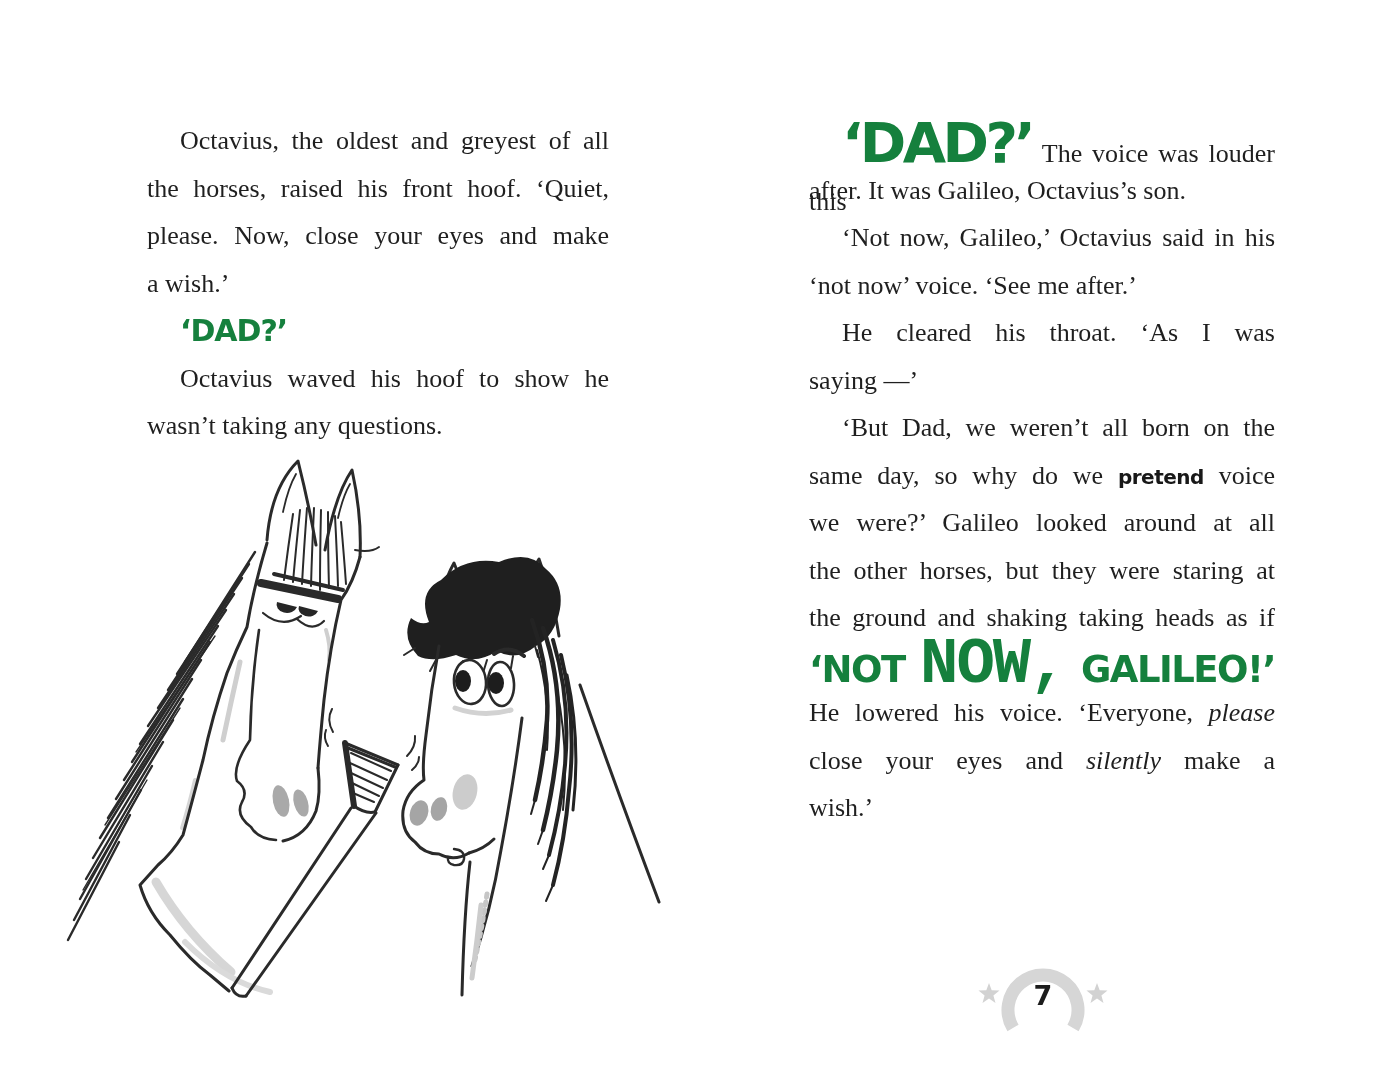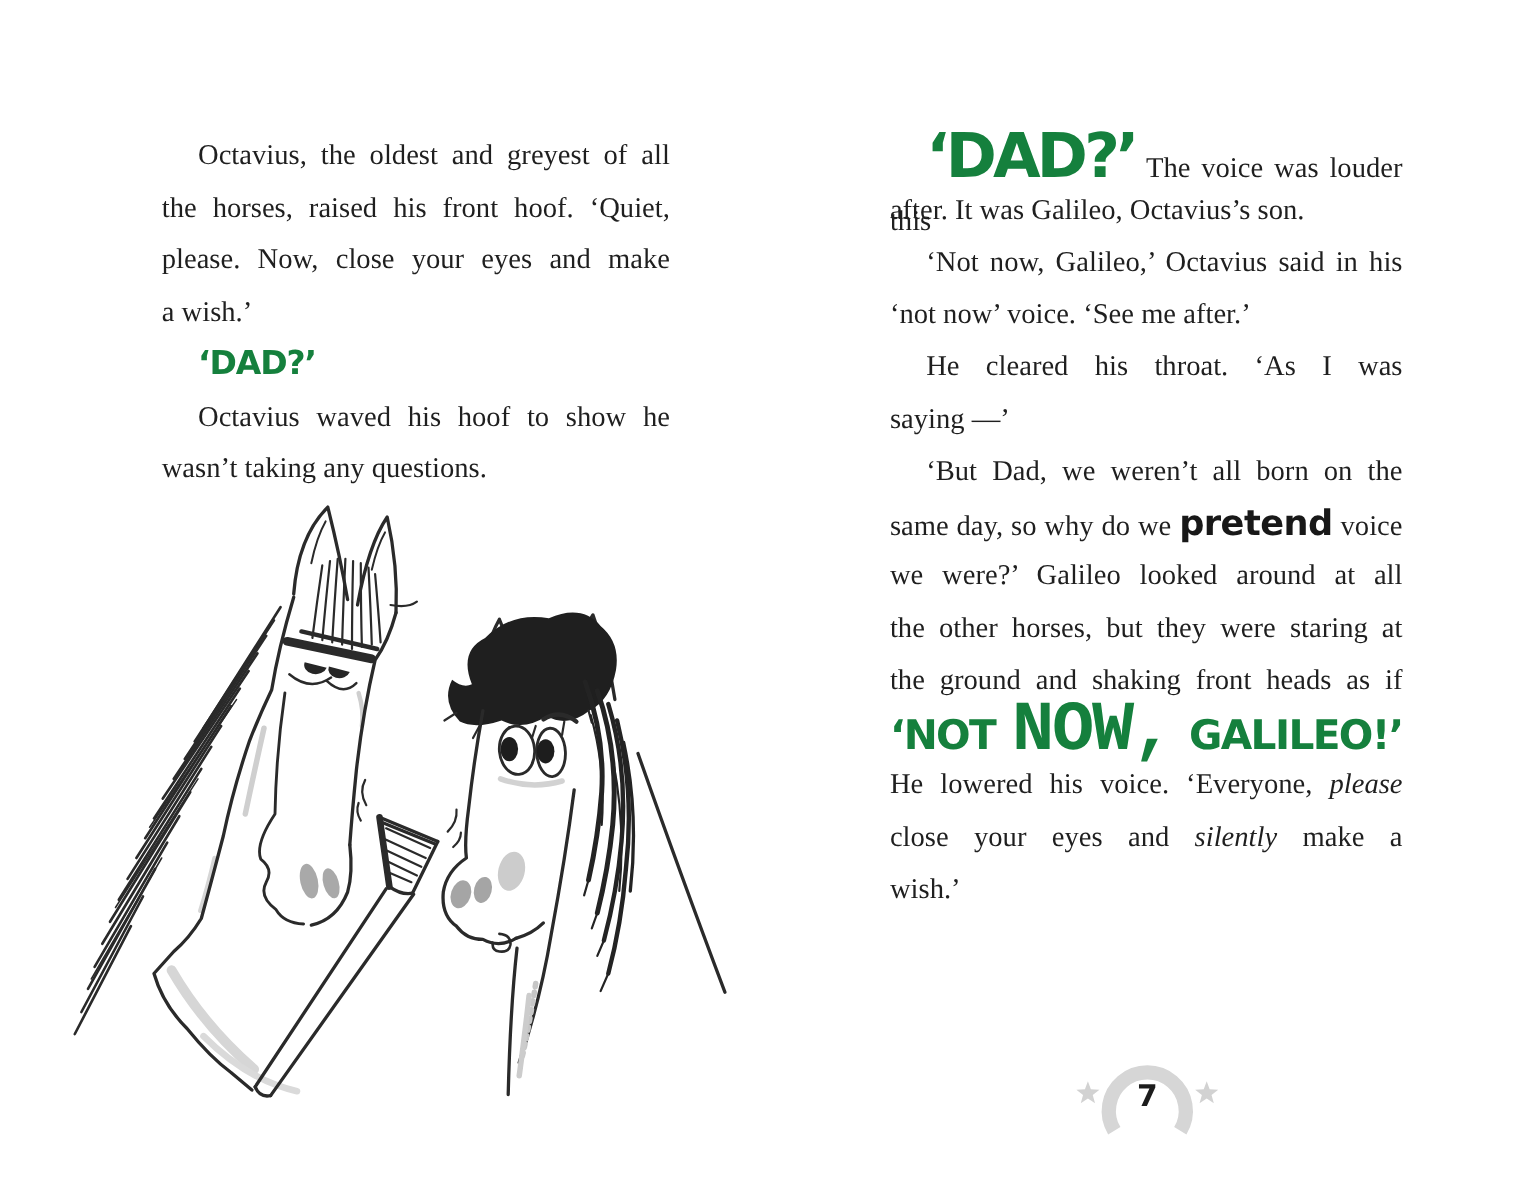--- a/index.html
+++ b/index.html
@@ -14,21 +14,21 @@
   .line { height:47.5px; line-height:47.5px; white-space:normal; }
   .line.justify { text-align:justify; text-align-last:justify; text-justify:inter-word; }
   .line.indent { text-indent:33px; }
   .display-sm, .display-md, .display-lg, .display-xl {
     font-family:"DejaVu Sans", sans-serif; font-weight:800; color:#15803d;
   }
   .display-sm { font-size:30px; letter-spacing:-1px; }
   .display-md { font-size:37px; letter-spacing:-1.5px; }
   .display-lg { font-size:56px; letter-spacing:-3.5px; }
   .display-xl { font-size:64px; letter-spacing:-2px;font-family:Liberation Mono, monospace; }
-  .bold-round { font-family:"DejaVu Sans", sans-serif; font-weight:700; font-size:32px; letter-spacing:-0.5px; color:#181818; }
+  .bold-round { font-family:"DejaVu Sans", sans-serif; font-weight:700; font-size:20px; letter-spacing:-0.5px; color:#181818; }
   .italic { font-style:italic; }
   #illustration { position:absolute; left:35px; top:450px; }
   #footer-emblem { position:absolute; left:973px; top:942px; }
   #footer-emblem text {
     font-family:"DejaVu Sans", sans-serif; font-weight:800; font-size:27px; fill:#1c1c1c;
   }
 </style>
 </head>
 <body>
 
@@ -45,21 +45,21 @@
     <div class="line justify indent"><span class="display-lg">‘DAD?’</span><span> The voice was louder this</span></div>
     <div class="line"><span>after. It was Galileo, Octavius’s son.</span></div>
     <div class="line justify indent"><span>‘Not now, Galileo,’ Octavius said in his</span></div>
     <div class="line"><span>‘not now’ voice. ‘See me after.’</span></div>
     <div class="line justify indent"><span>He cleared his throat. ‘As I was</span></div>
     <div class="line"><span>saying —’</span></div>
     <div class="line justify indent"><span>‘But Dad, we weren’t all born on the</span></div>
     <div class="line justify"><span>same day, so why do we </span><span class="bold-round">pretend</span><span> voice</span></div>
     <div class="line justify"><span>we were?’ Galileo looked around at all</span></div>
     <div class="line justify"><span>the other horses, but they were staring at</span></div>
-    <div class="line justify"><span>the ground and shaking front heads as if</span></div>
+    <div class="line justify"><span>the ground and shaking taking heads as if</span></div>
     <div class="line justify"><span class="display-md">‘NOT </span><span class="display-xl">NOW,</span><span class="display-md"> GALILEO!’</span></div>
     <div class="line justify"><span>He lowered his voice. ‘Everyone, </span><span class="italic">please</span></div>
     <div class="line justify"><span>close your eyes and </span><span class="italic">silently</span><span> make a</span></div>
     <div class="line"><span>wish.’</span></div>
   </div>
 
 <svg id="illustration" width="640" height="575" viewBox="0 0 640 575" aria-hidden="true">
   <g stroke="#2a2a2a" fill="none" stroke-width="3" stroke-linecap="round" stroke-linejoin="round">
 
     <g stroke-width="2.4">

